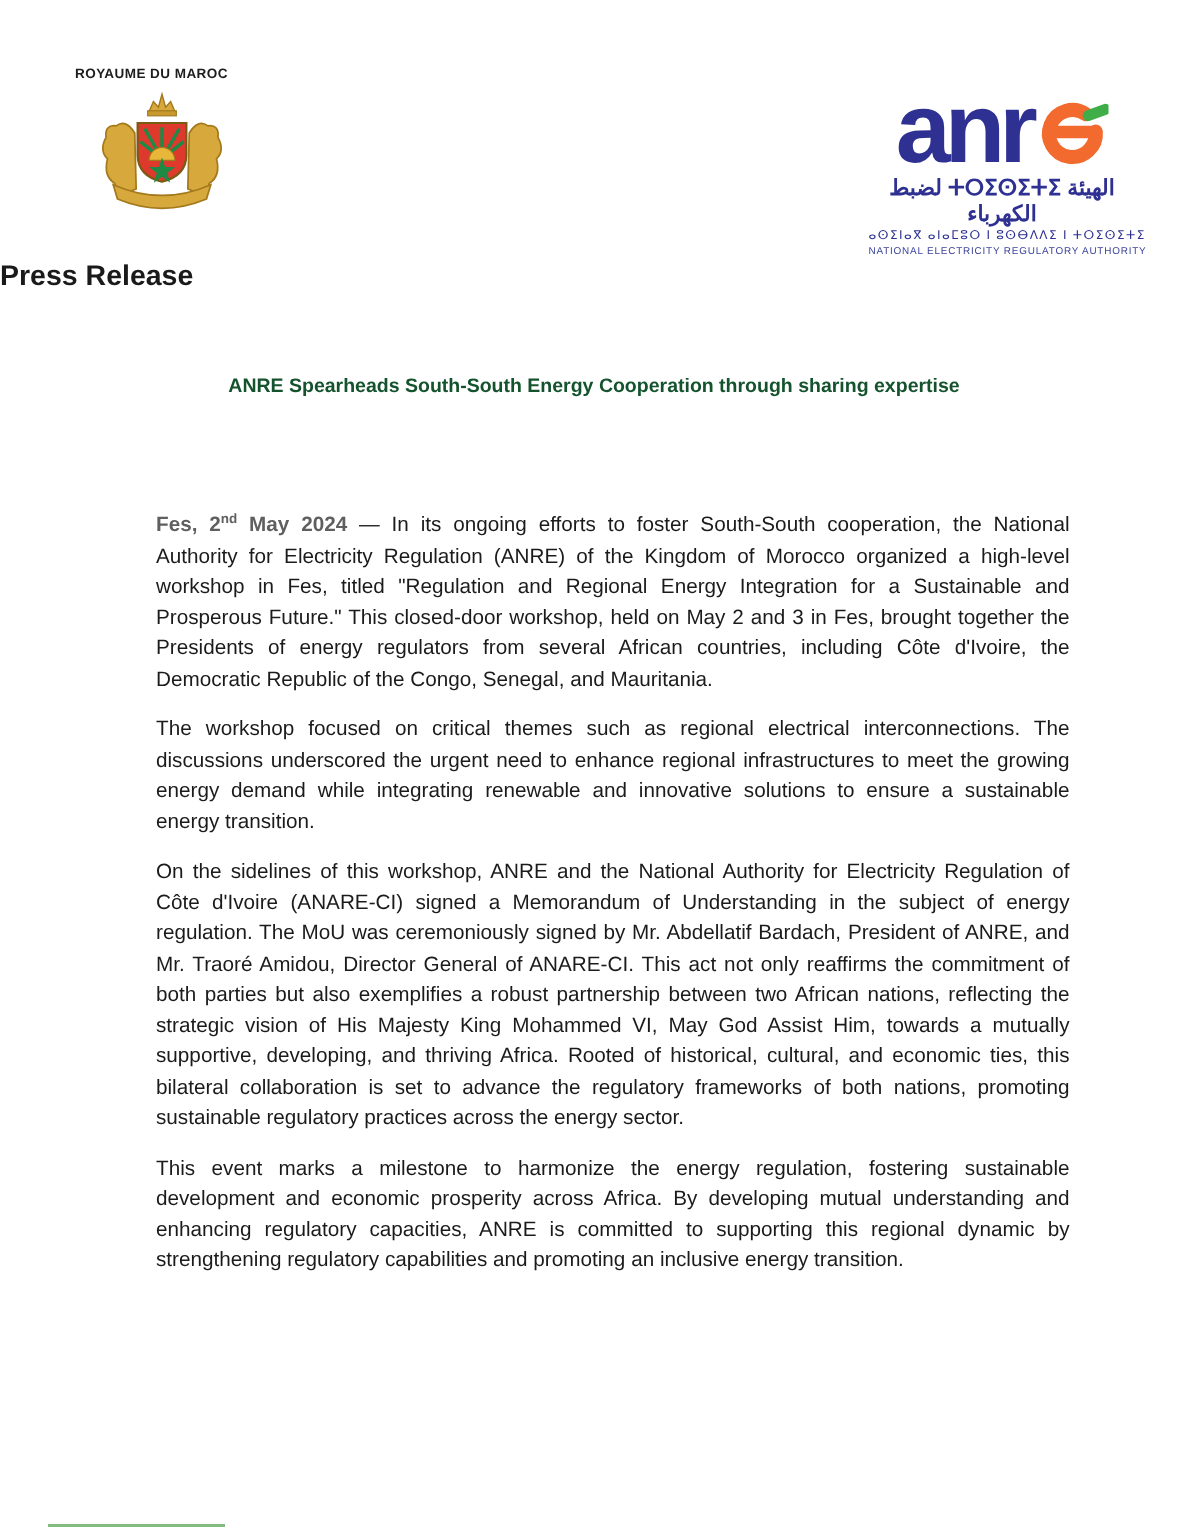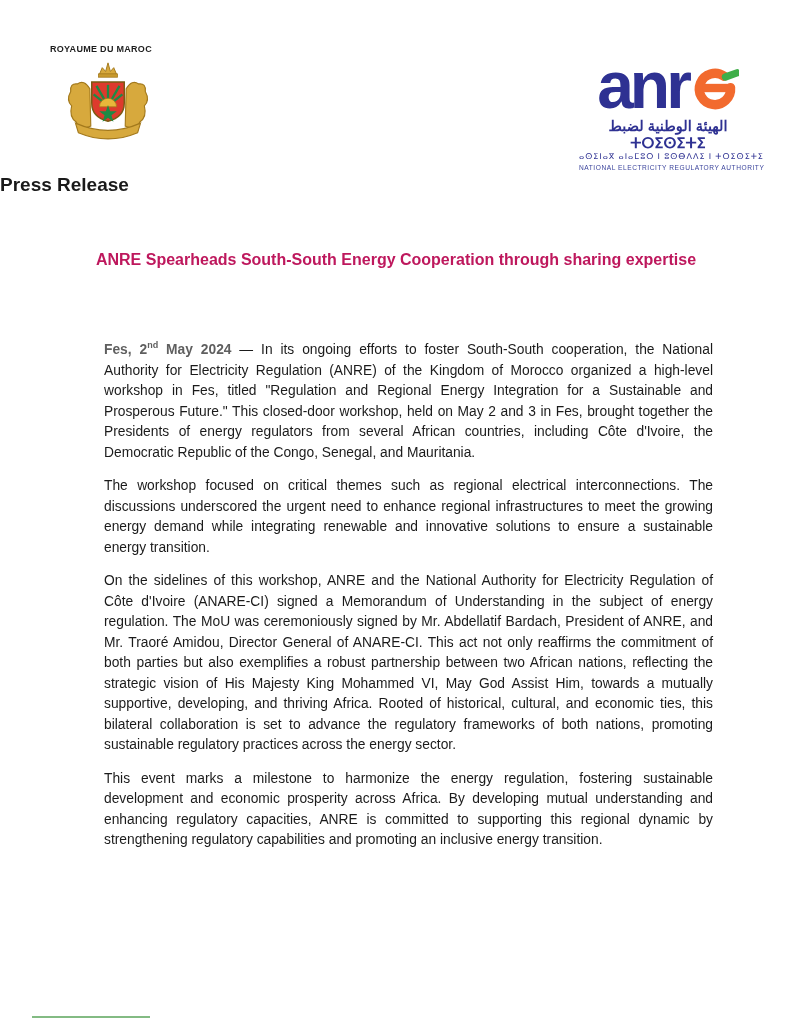--- a/index.html
+++ b/index.html
@@ -29,21 +29,21 @@
   .logo-tifinagh{font-size:8px;color:#2e3192;margin-top:2px;letter-spacing:1px;line-height:1.1;white-space:nowrap;}
   .logo-english{font-size:6.6px;color:#3b449c;margin-top:2px;letter-spacing:.55px;line-height:1.1;white-space:nowrap;}
 
   
   .doc-title{
     position:absolute;top:174px;left:0;width:100%;
     text-align:left;font-size:19px;font-weight:bold;color:#1a1a1a;
   }
   .headline{
     position:absolute;top:247px;left:92px;width:608px;
-    text-align:center;font-size:16px;font-weight:bold;color:#be185d;
+    text-align:center;font-size:13px;font-weight:bold;color:#14532d;
     line-height:1.6;
   }
 
   
   .body-text{
     position:absolute;top:340px;left:92px;width:609px;
     font-size:13.8px;line-height:20.5px;text-align:justify;color:#1b1b1b;margin-left:12px;
   }
   .body-text p{margin:0 0 13px 0;}
   .dateline{font-weight:bold;color:#5f5f5f;}
@@ -88,21 +88,21 @@
 
   <div class="anre-block">
     <div class="wordmark-row">
       <span class="wordmark-text">anr</span>
       <svg class="e-icon" width="48" height="48" viewBox="0 0 46 46" aria-hidden="true">
         <path d="M 37.9,22.7 A 15 15 0 1 1 31.6,11.7" fill="none" stroke="#f26a2e" stroke-width="9" stroke-linecap="round"></path>
         <line x1="11" y1="23" x2="38" y2="23" stroke="#f26a2e" stroke-width="8"></line>
         <line x1="33" y1="12.5" x2="44" y2="8.5" stroke="#3fae49" stroke-width="7" stroke-linecap="round"></line>
       </svg>
     </div>
-    <div class="logo-arabic">الهيئة الوطنية لضبط ⵜⵔⵉⵙⵉⵜⵉ</div>
+    <div class="logo-arabic">الهيئة ⵜⵔⵉⵙⵉⵜⵉ لضبط الكهرباء</div>
     <div class="logo-tifinagh">ⴰⵙⵉⵏⴰⴳ ⴰⵏⴰⵎⵓⵔ ⵏ ⵓⵙⴱⴷⴷⵉ ⵏ ⵜⵔⵉⵙⵉⵜⵉ</div>
     <div class="logo-english">NATIONAL ELECTRICITY REGULATORY AUTHORITY</div>
   </div>
 
   <div class="doc-title">Press Release</div>
   <div class="headline">ANRE Spearheads South-South Energy Cooperation through sharing expertise</div>
 
   <div class="body-text">
     <p><span class="dateline"><span>Fes, 2</span><sup>nd</sup><span> May 2024</span></span><span> — </span><span>In its ongoing efforts to foster South-South cooperation, the National Authority for Electricity Regulation (ANRE) of the Kingdom of Morocco organized a high-level workshop in Fes, titled "Regulation and Regional Energy Integration for a Sustainable and Prosperous Future." This closed-door workshop, held on May 2 and 3 in Fes, brought together the Presidents of energy regulators from several African countries, including Côte d'Ivoire, the Democratic Republic of the Congo, Senegal, and Mauritania.</span></p>
     <p>The workshop focused on critical themes such as regional electrical interconnections. The discussions underscored the urgent need to enhance regional infrastructures to meet the growing energy demand while integrating renewable and innovative solutions to ensure a sustainable energy transition.</p>

